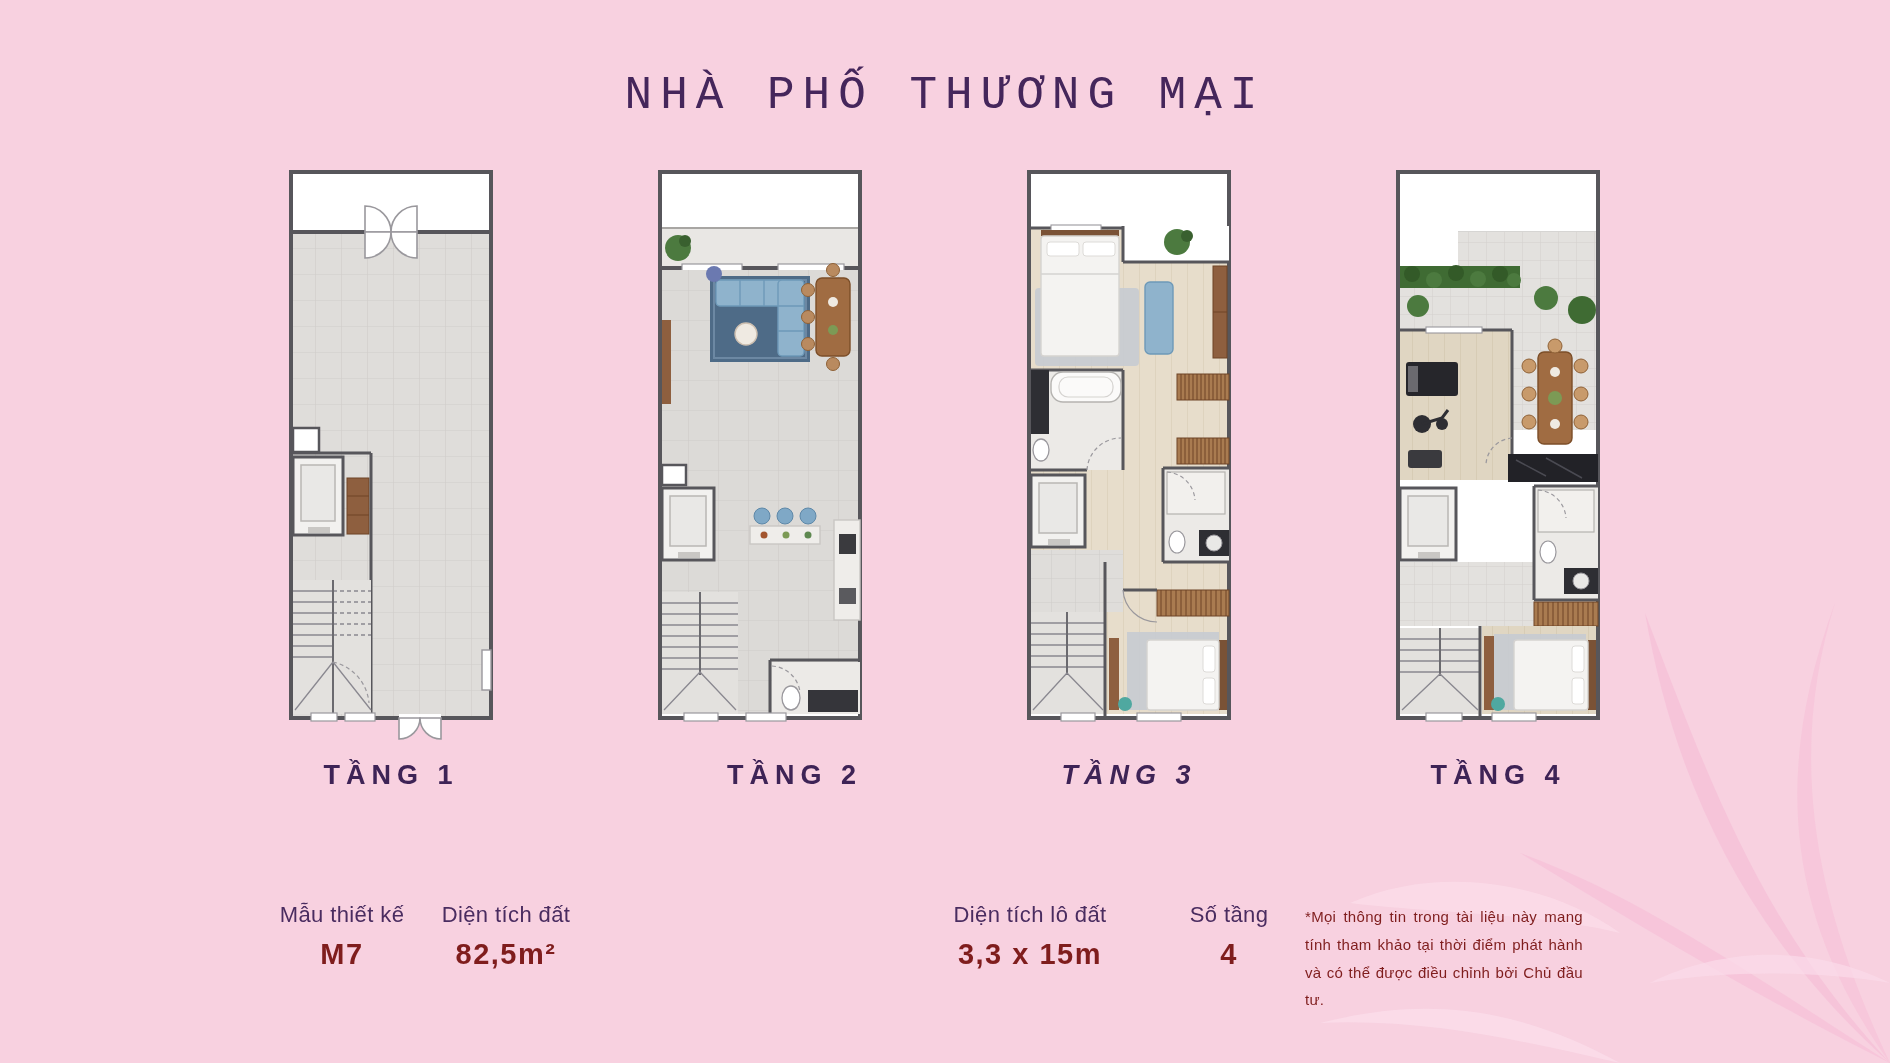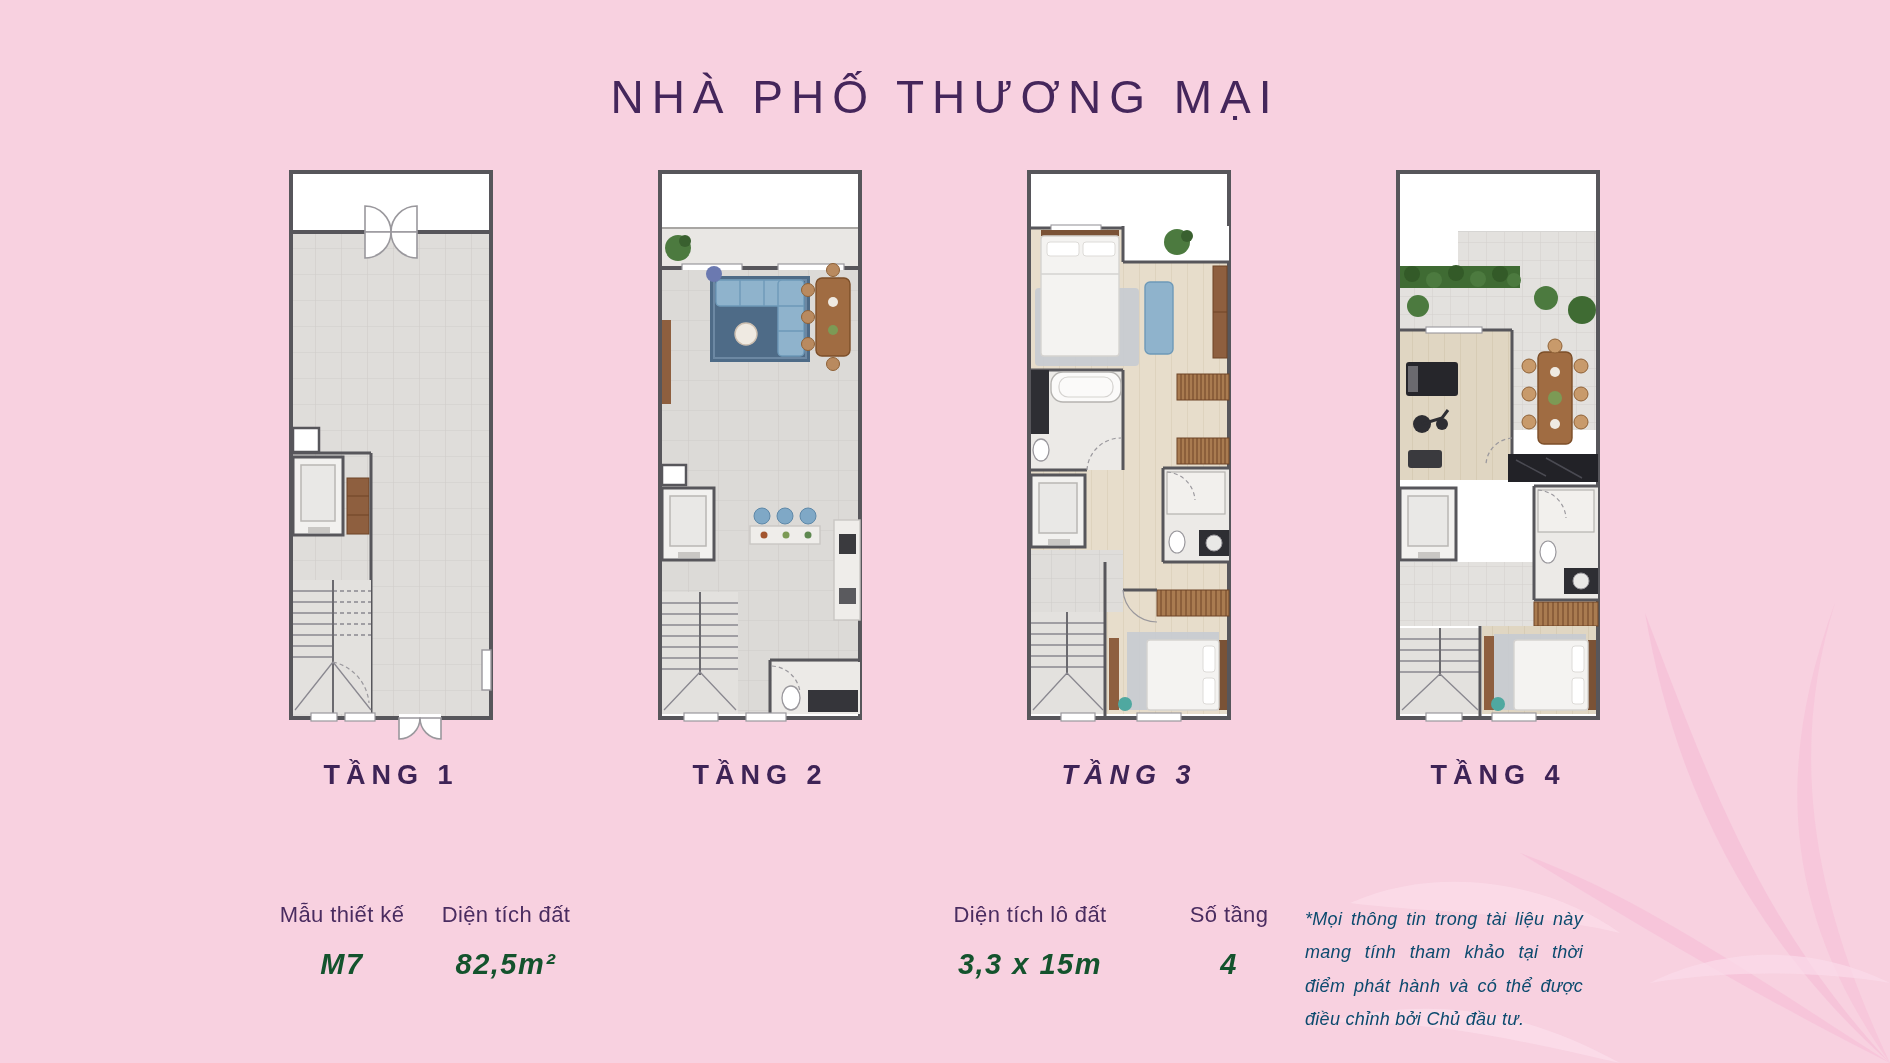--- a/index.html
+++ b/index.html
@@ -5,36 +5,37 @@
   html,body{margin:0;padding:0;}
   body{
     width:1890px;height:1063px;position:relative;overflow:hidden;
     background:#F8D1E0;
     font-family:"Liberation Sans", sans-serif;
   }
   .page-title{
     position:absolute;top:70px;left:0;width:1890px;margin:0;
     text-align:center;font-size:46px;font-weight:500;letter-spacing:8px;
     color:#45265B;
+    font-family:Liberation Mono, monospace;
   }
   .plan{position:absolute;top:170px;width:204px;height:582px;margin:0;}
   .plan svg{display:block;width:204px;height:582px;}
   .plan-1{left:289px;} .plan-2{left:658px;} .plan-3{left:1027px;} .plan-4{left:1396px;}
   .floor-label{
     position:absolute;top:760px;width:204px;text-align:center;
     font-size:27px;font-weight:600;letter-spacing:6px;color:#3E2356;
   }
-  .fl-1{left:289px;} .fl-2{left:658px;} .fl-3{left:1027px;font-style:italic;} .fl-4{left:1396px;}
+  .fl-1{left:289px;} .fl-2{left:658px;text-align:right;} .fl-3{left:1027px;font-style:italic;} .fl-4{left:1396px;}
   .spec{position:absolute;top:893px;width:260px;text-align:center;}
   .spec .spec-label{font-size:22px;color:#4A2C60;letter-spacing:.4px;margin-top:9px;}
-  .spec .spec-value{margin-top:20px;font-size:29px;font-weight:700;letter-spacing:1.5px;color:#14532d;font-style:italic;}
+  .spec .spec-value{margin-top:10px;font-size:29px;font-weight:700;letter-spacing:1.5px;color:#7f1d1d;}
   .spec-0{left:212px;} .spec-1{left:376px;} .spec-2{left:615px;width:320px;} .spec-3{left:900px;} .spec-4{left:1099px;text-align:center;}
   .disclaimer{
     position:absolute;left:1305px;top:903px;width:278px;
-    font-size:18px;font-style:italic;line-height:1.85;color:#0c4a6e;
+    font-size:15px;line-height:1.85;color:#7f1d1d;
     text-align:justify;letter-spacing:.3px;
   }
   .deco{position:absolute;right:0;bottom:0;pointer-events:none;}
 </style>
 </head>
 <body>
 
 <svg class="deco" width="600" height="460" viewBox="0 0 600 460">
   <path d="M600,460 C470,320 420,180 355,10 C385,180 455,330 600,460 Z" fill="#F6BFD7" opacity="0.75"></path>
   <path d="M600,460 C510,270 505,130 545,0 C490,150 485,300 600,460 Z" fill="#F6BFD7" opacity="0.6"></path>

